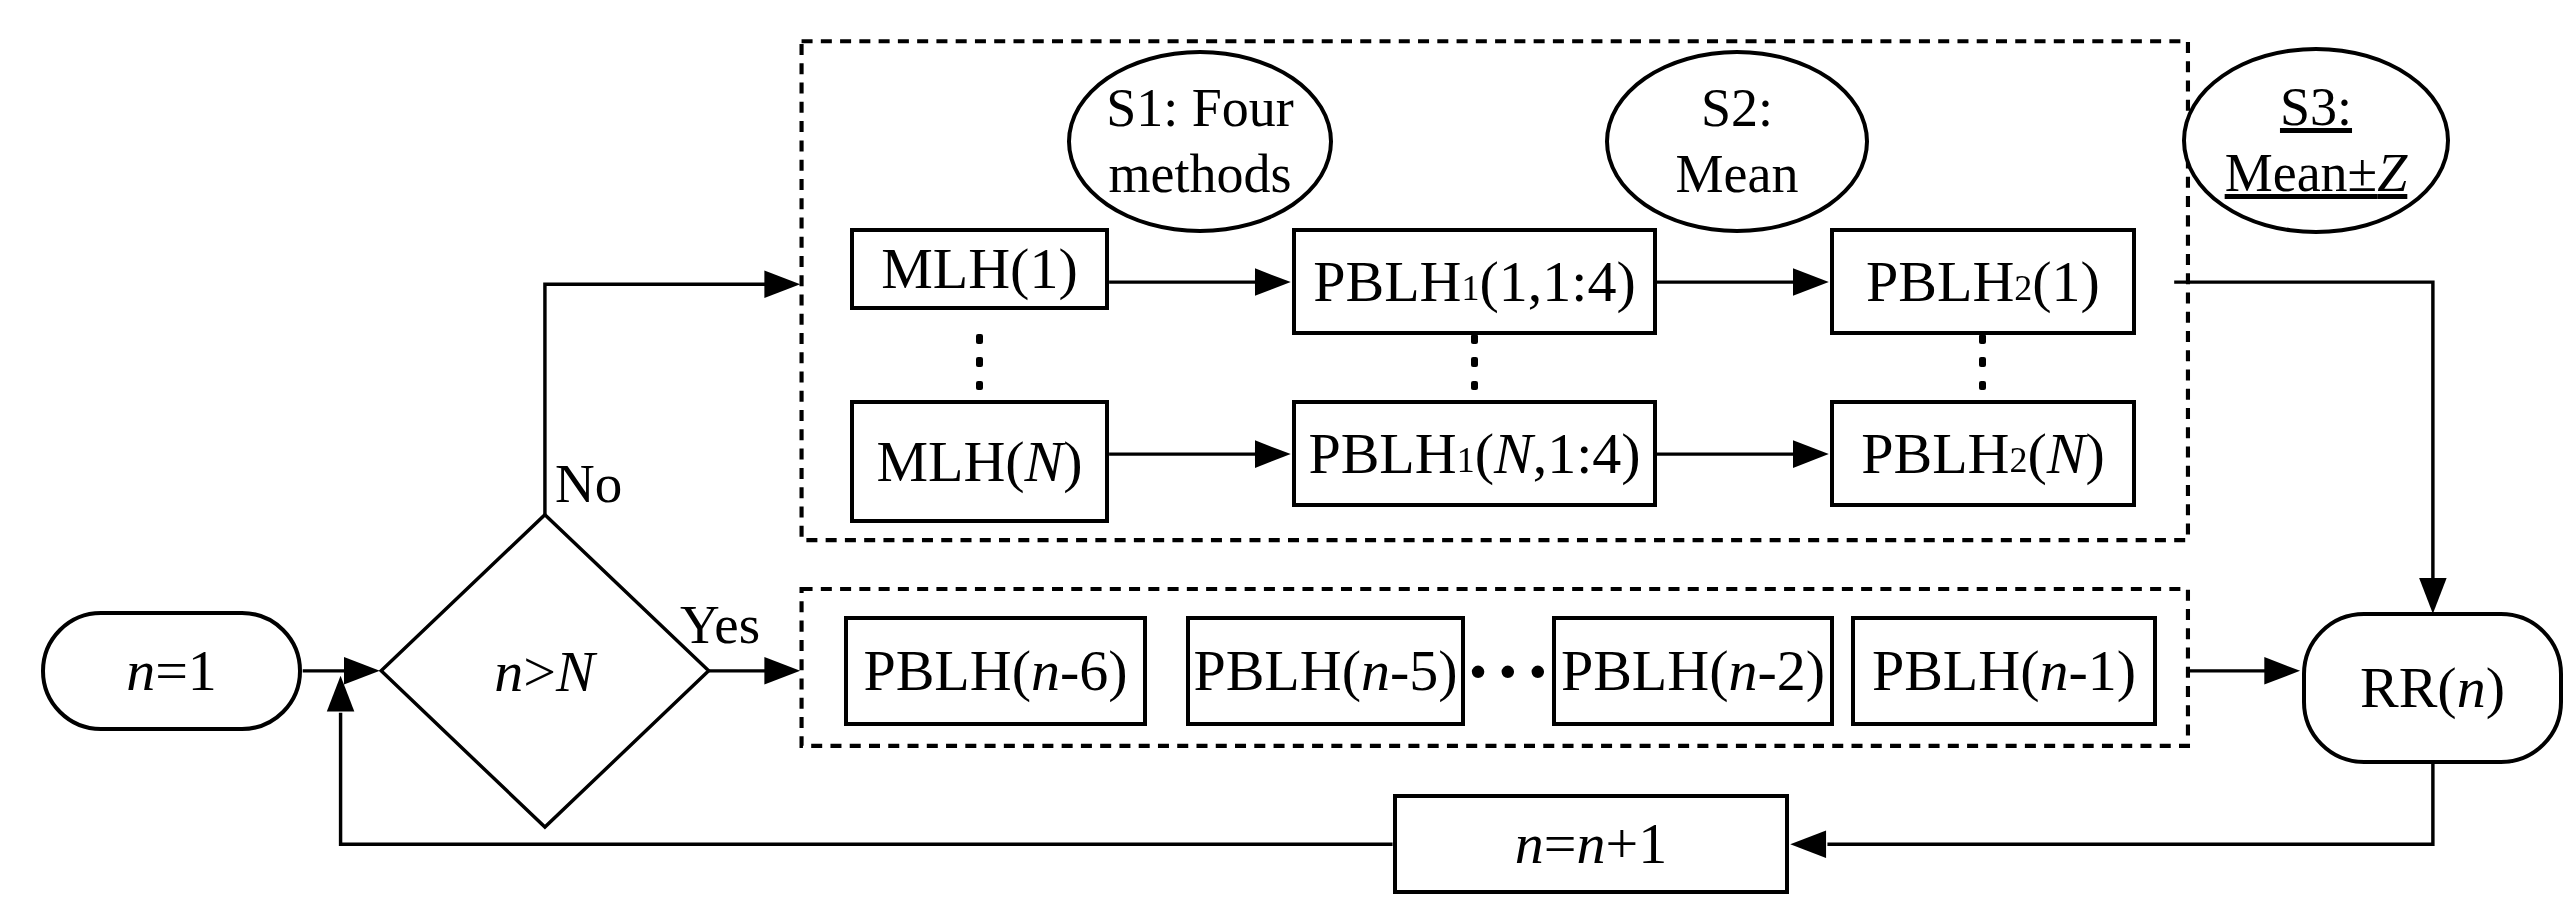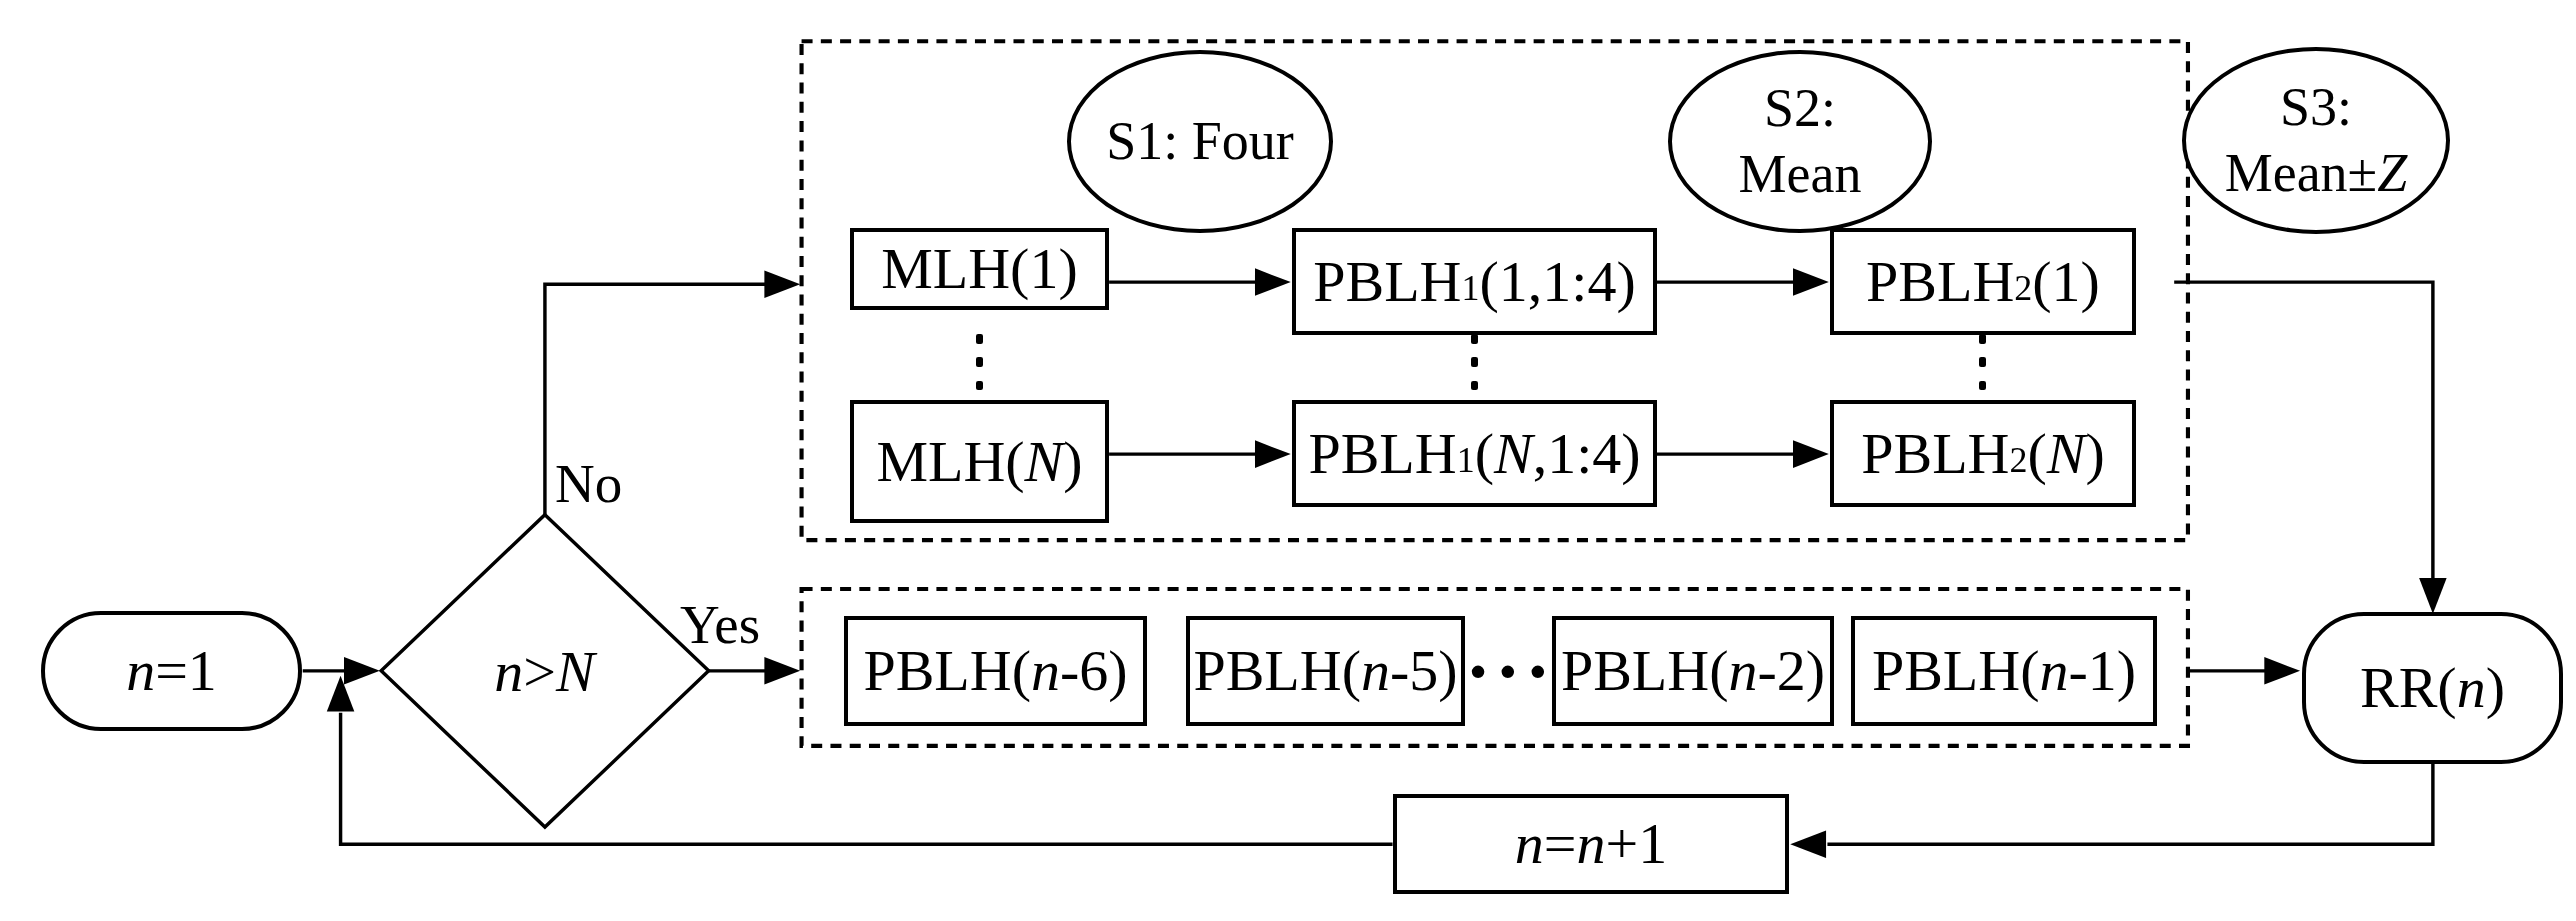--- a/index.html
+++ b/index.html
@@ -83,26 +83,27 @@
       <span class="it">n</span>
       <span>&gt;</span>
       <span class="it">N</span>
     </div>
 
   <div class="freelabel" style="left:555px;top:446px;margin-top:10px;">No</div>
   <div class="freelabel" style="left:680px;top:597px;">Yes</div>
 
   <div class="ellipse" style="left:1067px;top:50px;width:266px;height:183px;">
     <span><span>S1: Four</span></span>
+    <span><span>methods</span></span>
   </div>
-  <div class="ellipse" style="left:1668px;top:50px;width:264px;height:183px;">
+  <div class="ellipse" style="left:1605px;top:50px;width:264px;height:183px;">
     <span><span>S2:</span></span>
     <span><span>Mean</span></span>
   </div>
-  <div class="ellipse" style="left:2182px;top:47px;width:268px;height:187px;">
+  <div class="ellipse" style="left:2182px;top:47px;width:268px;height:187px;text-decoration:underline;">
     <span><span>S3:</span></span>
     <span><span>Mean±</span><span class="it">Z</span></span>
   </div>
 
   <div class="node" style="left:850px;top:228px;width:259px;height:82px;">
       <span>MLH(1)</span>
     </div>
   <div class="node" style="left:1292px;top:228px;width:365px;height:107px;">
       <span>PBLH</span>
       <span class="sub">1</span>

